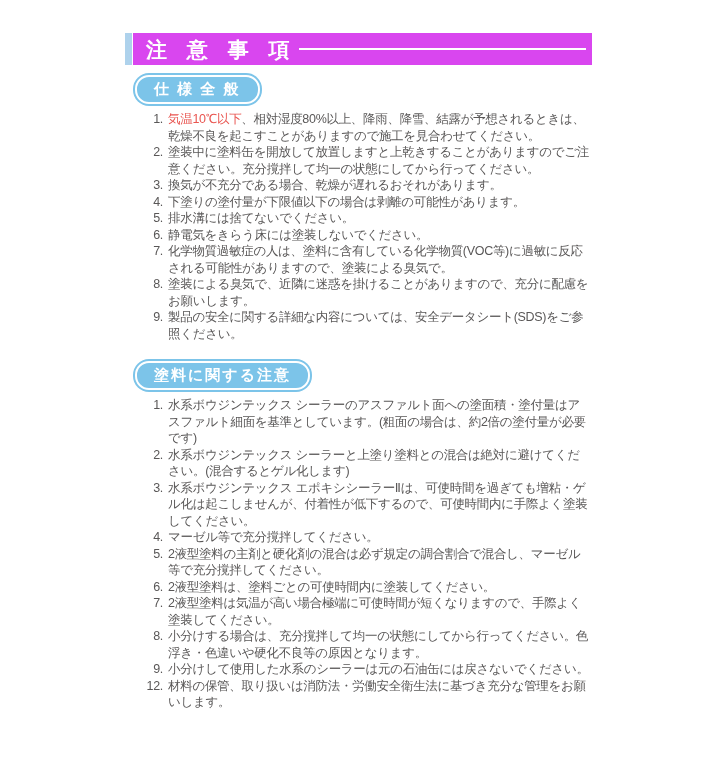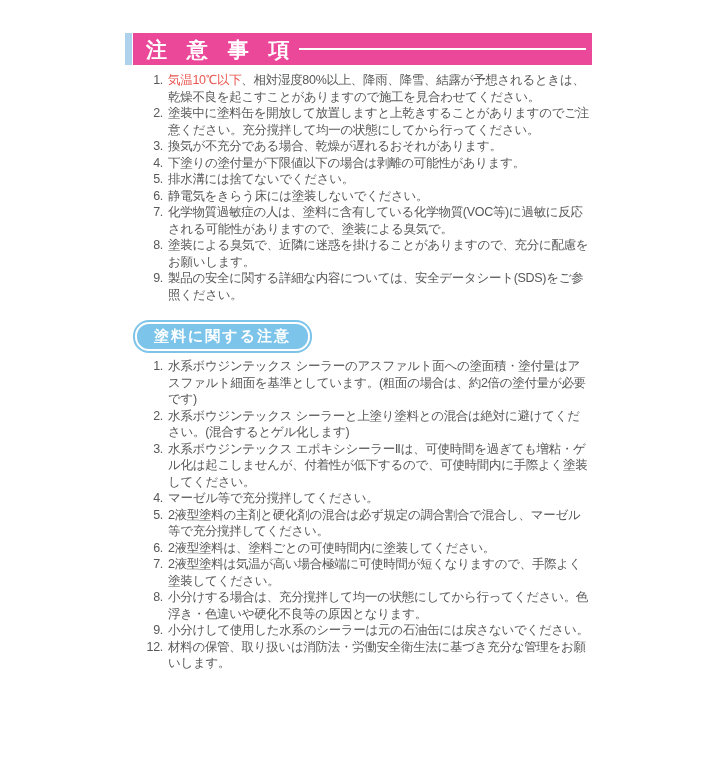--- a/index.html
+++ b/index.html
@@ -20,21 +20,21 @@
     height: 32px;
   }
   .accent-strip {
     width: 7px;
     background: #aed2ec;
     margin-right: 1px;
     flex: none;
   }
   .title-bar {
     width: 459px;
-    background: #ec4899;
+    background: #d946ef;
     display: flex;
     align-items: center;
     padding-left: 13px;
     box-sizing: border-box;
   }
   .page-title {
     margin: 0;
     color: #ffffff;
     font-size: 21px;
     font-weight: bold;
@@ -95,20 +95,23 @@
   <div class="header">
     <div class="accent-strip"></div>
     <div class="title-bar">
       <h1 class="page-title">注 意 事 項</h1>
       <div class="title-rule"></div>
     </div>
   </div>
 
   <div class="content">
 
+    <div class="badge-wrap-1">
+      <span class="badge">仕 様 全 般</span>
+    </div>
     <div class="list">
       <div class="li">
         <span class="num">1.</span>
         <p class="txt"><span class="red">気温10℃以下</span><span>、相対湿度80%以上、降雨、降雪、結露が予想されるときは、乾燥不良を起こすことがありますので施工を見合わせてください。</span></p>
       </div>
       <div class="li">
         <span class="num">2.</span>
         <p class="txt">塗装中に塗料缶を開放して放置しますと上乾きすることがありますのでご注意ください。充分撹拌して均一の状態にしてから行ってください。</p>
       </div>
       <div class="li">

